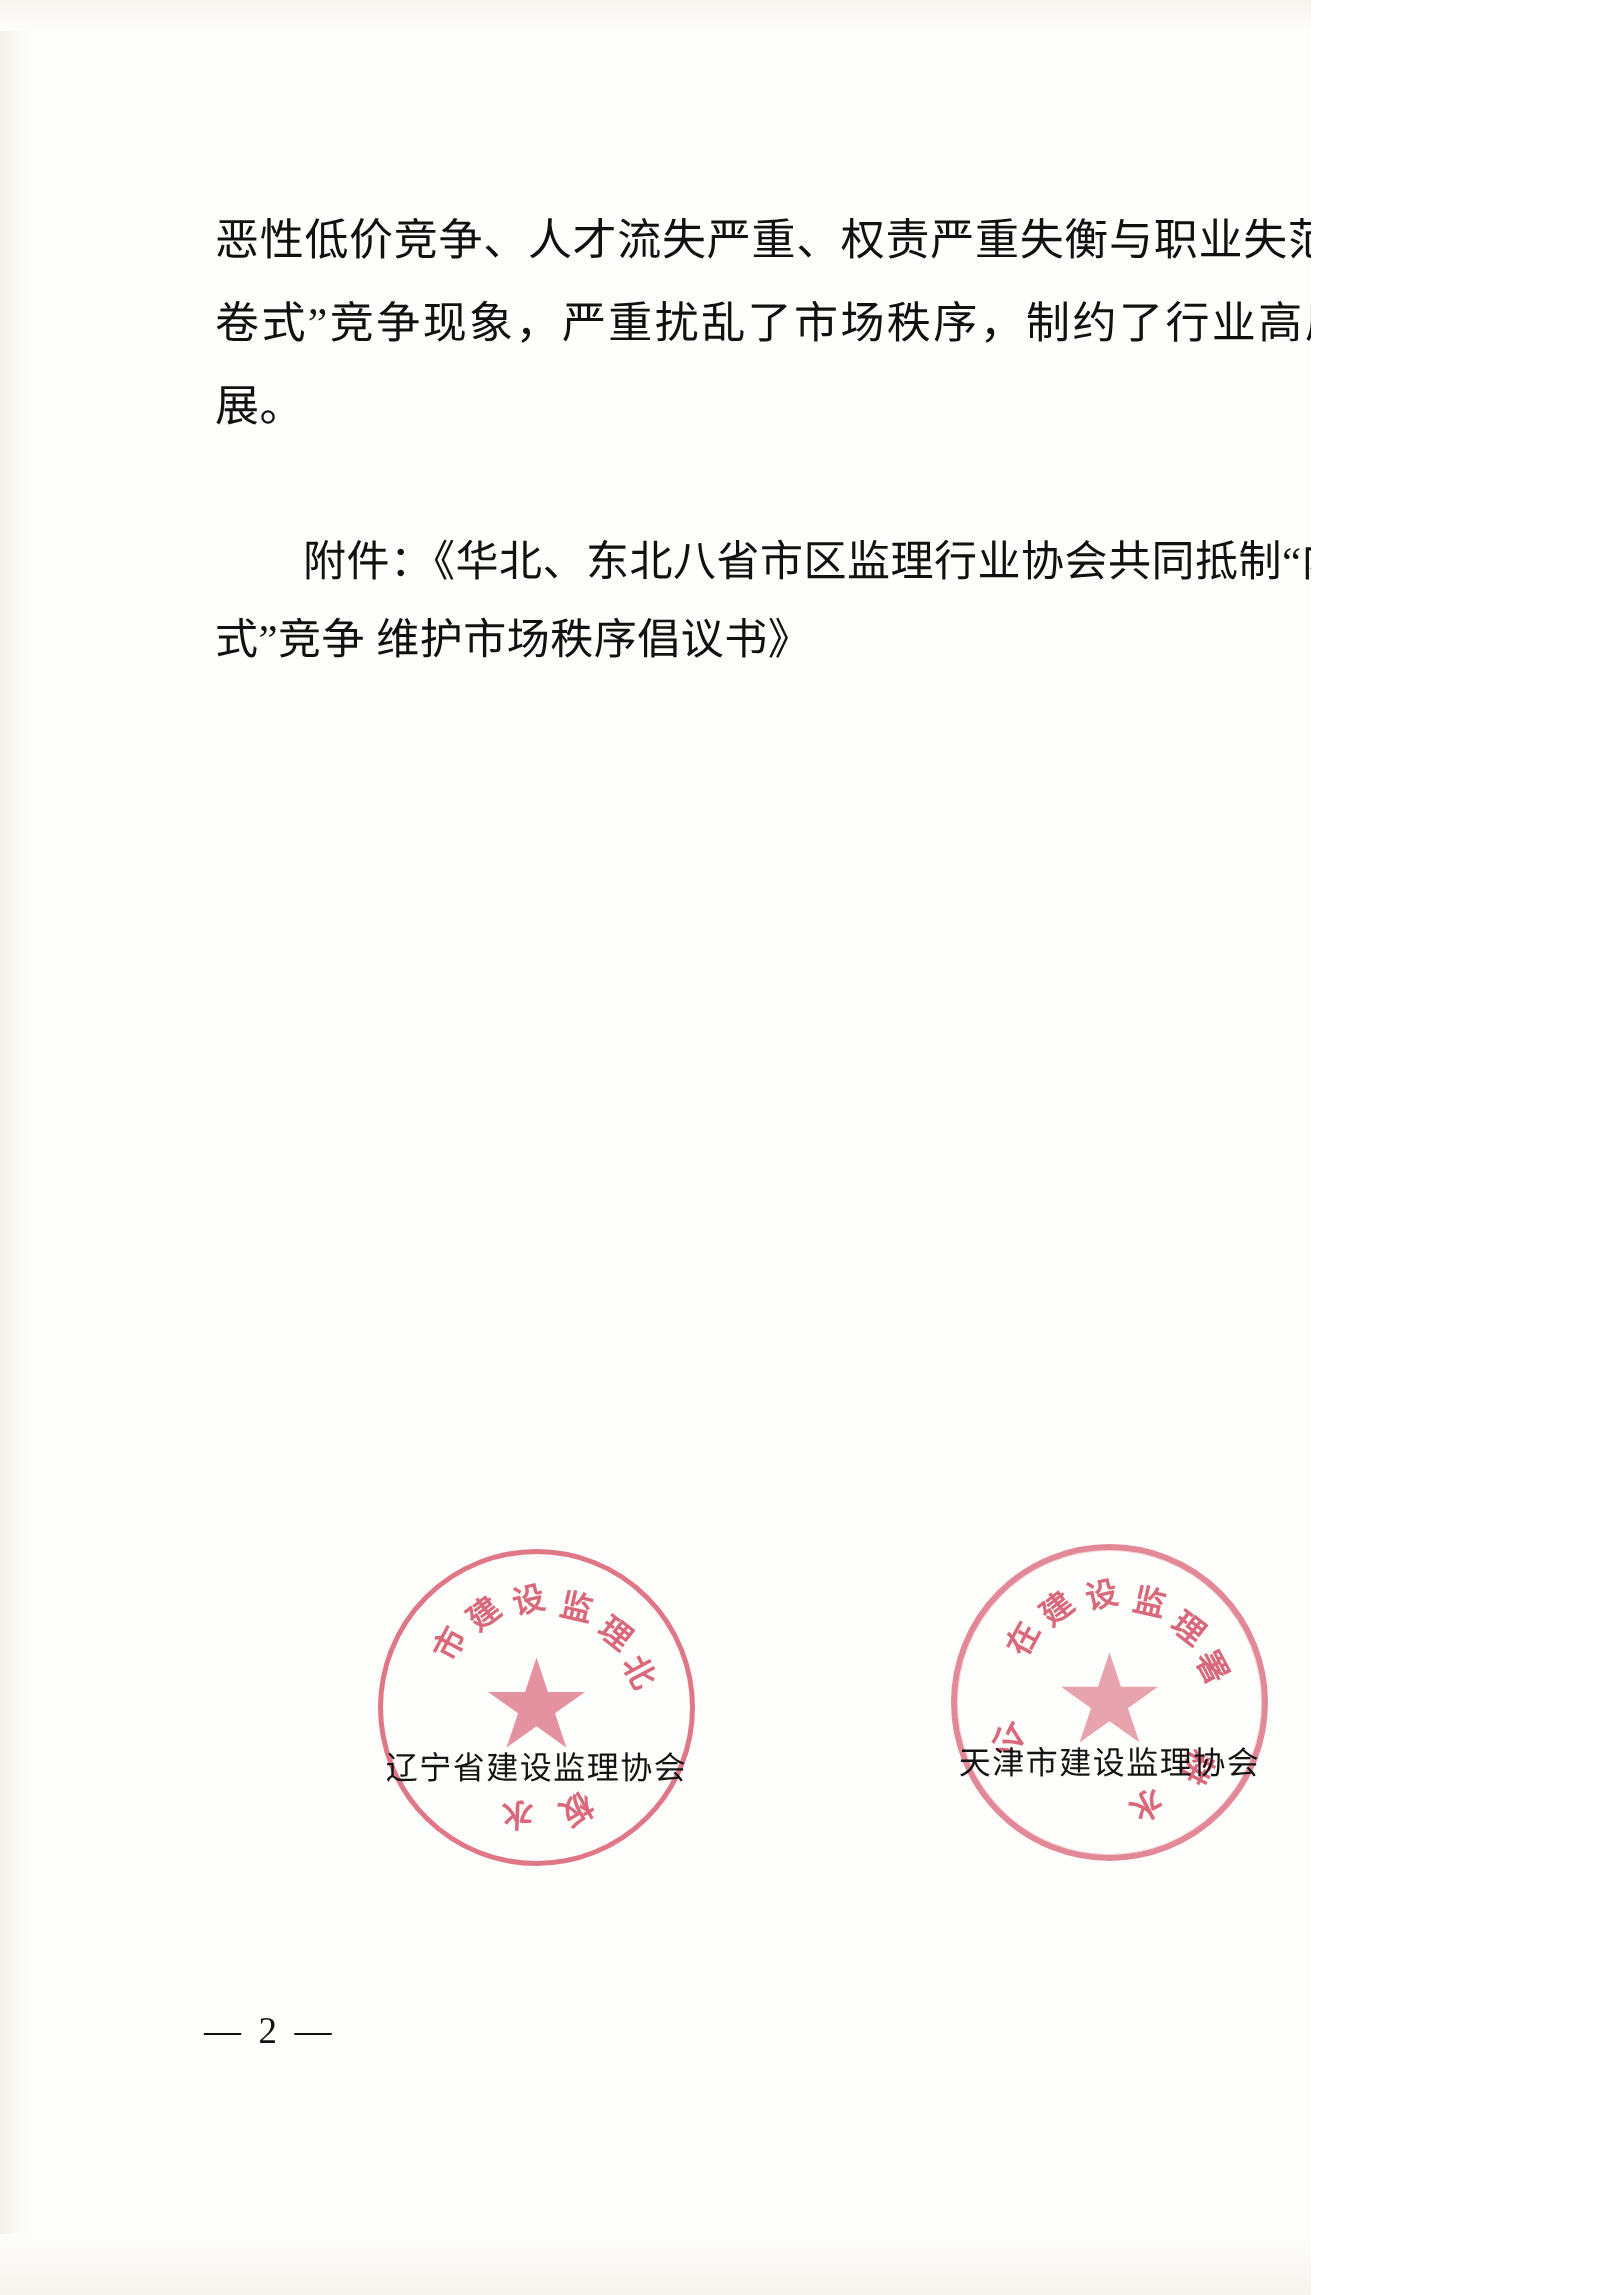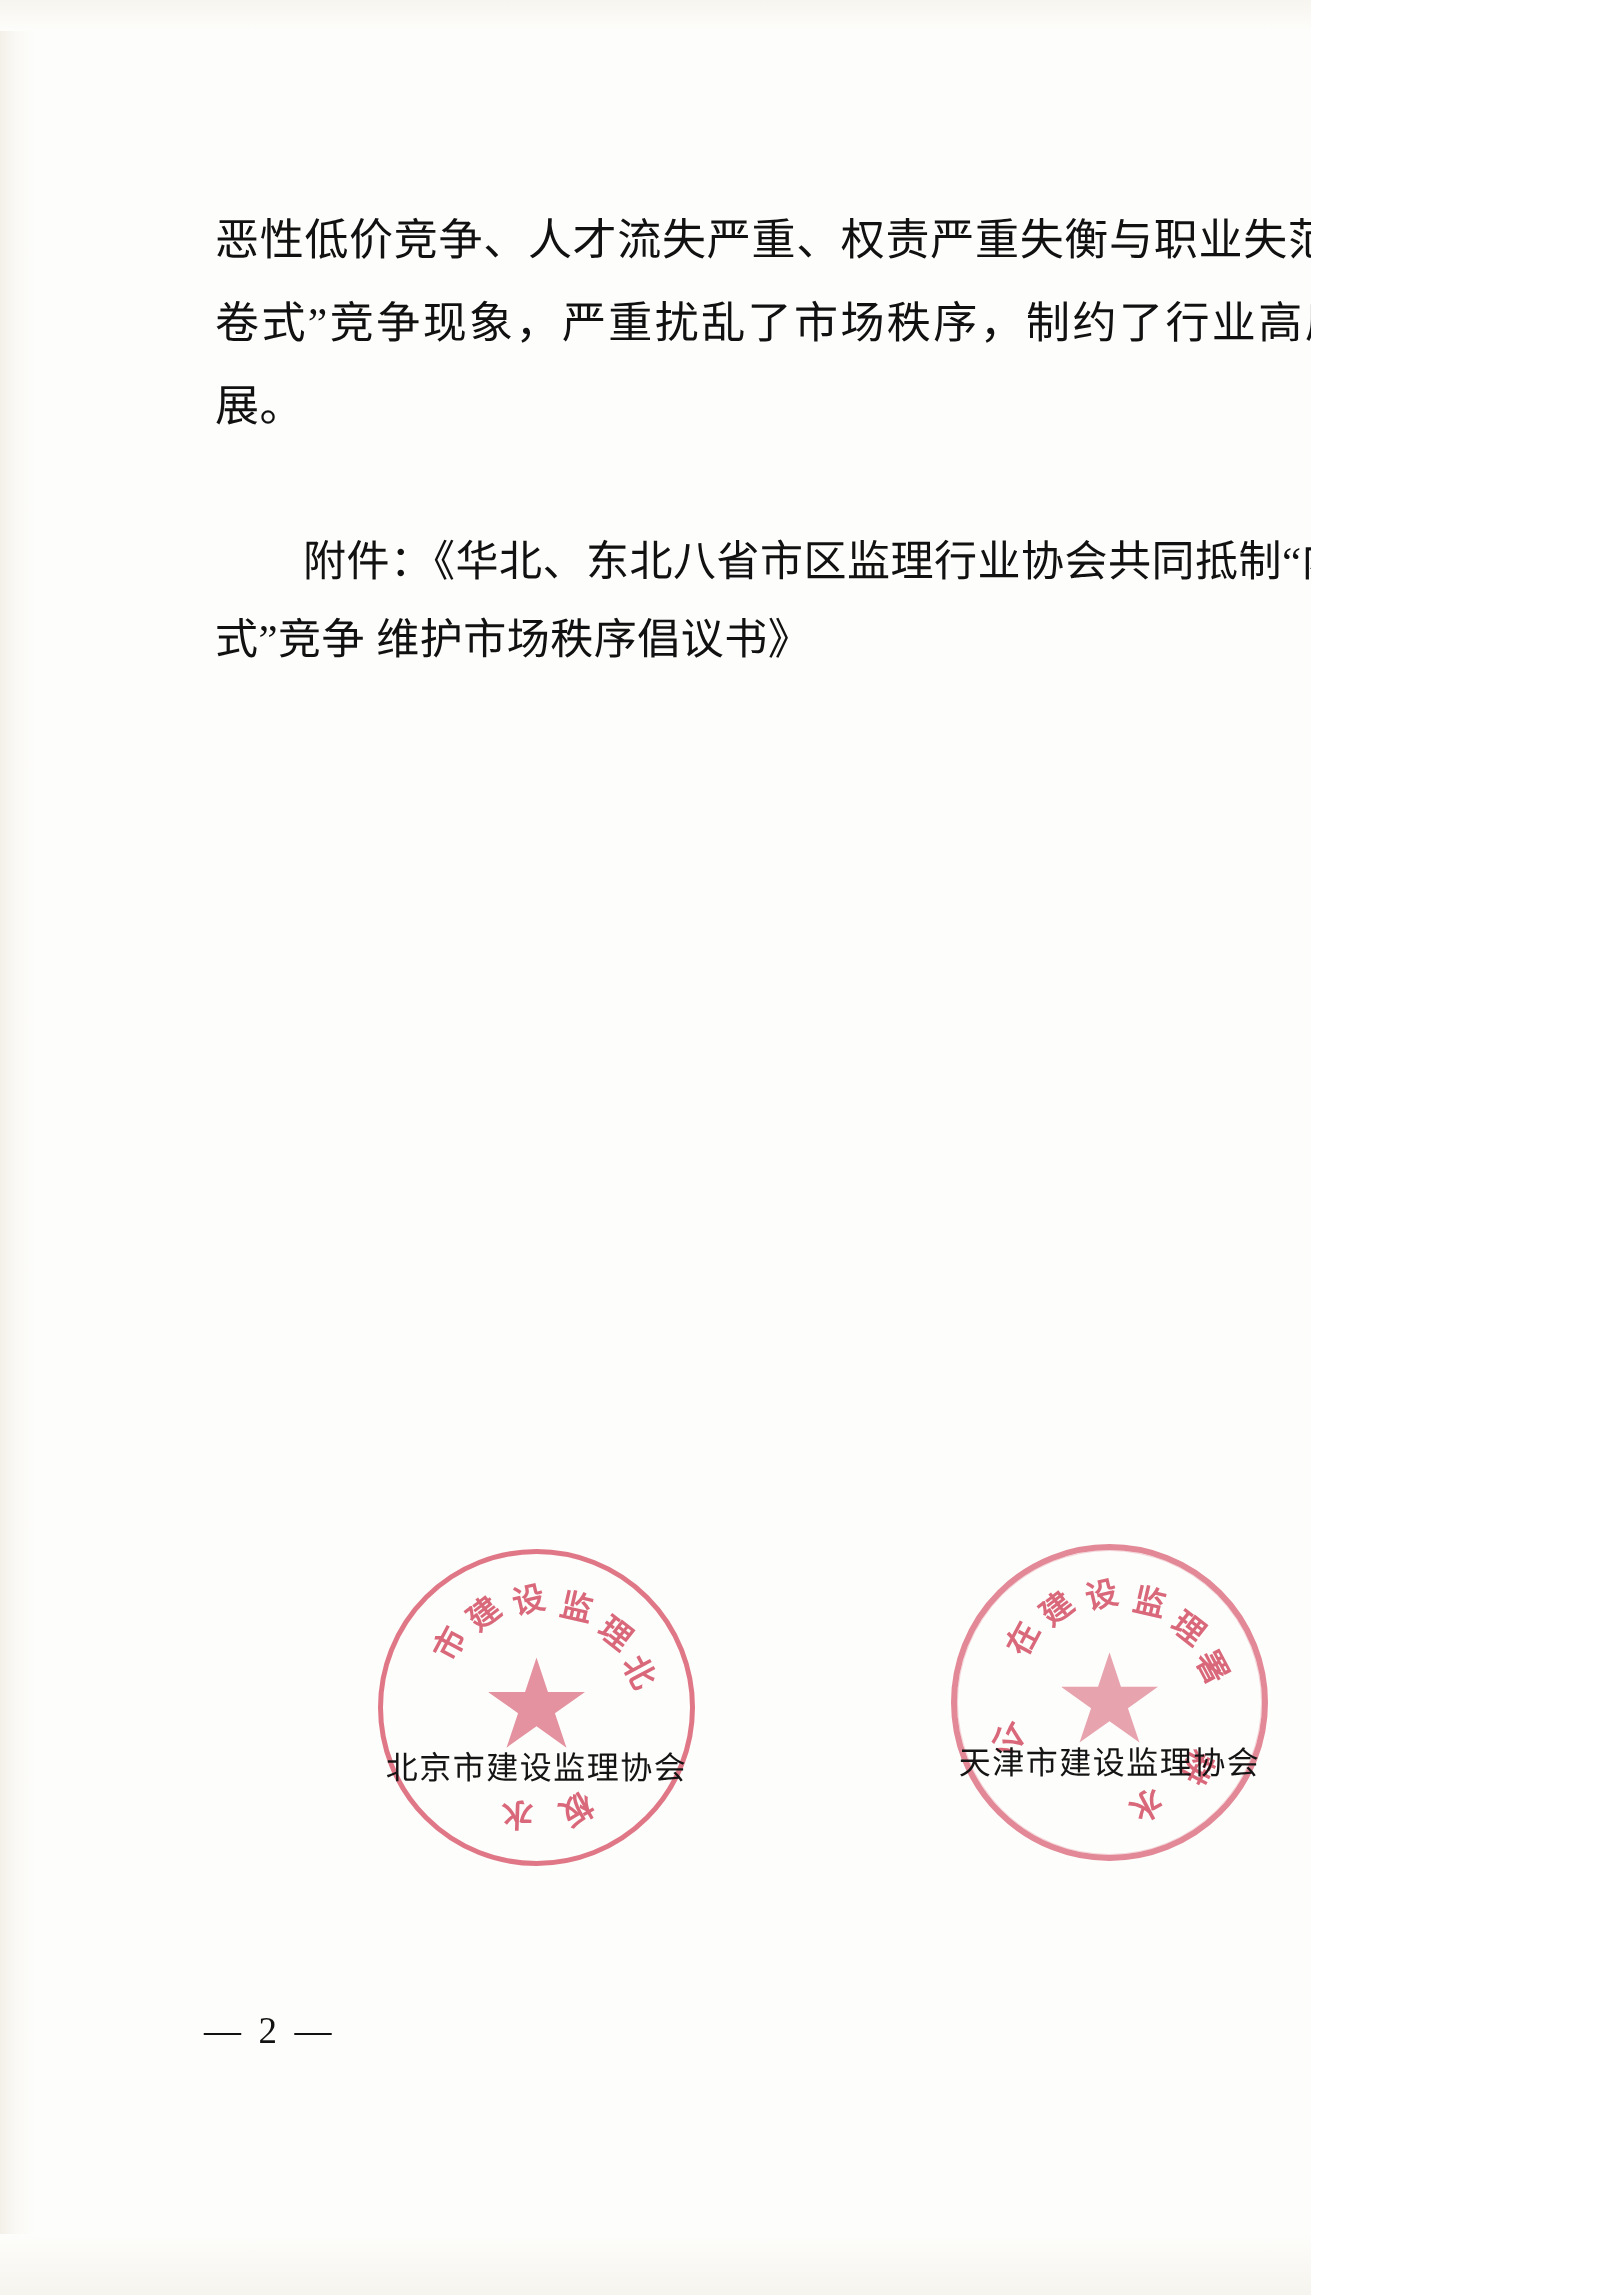--- a/index.html
+++ b/index.html
@@ -231,21 +231,21 @@
             <i>北</i>
           </span>
         <span style="transform:rotate(150deg)">
             <i>板</i>
           </span>
         <span style="transform:rotate(182deg)">
             <i>水</i>
           </span>
       </div>
       <div class="seal-star"></div>
-      <div class="seal-caption">北京市建设监理协会</div>
+      <div class="seal-caption">辽宁省建设监理协会</div>
     </div>
 
     <div class="seal-group right">
       <div class="seal heavy"></div>
       <div class="seal-arc">
         <span style="transform:rotate(-62deg)">
             <i>在</i>
           </span>
         <span style="transform:rotate(-38deg)">
             <i>建</i>

